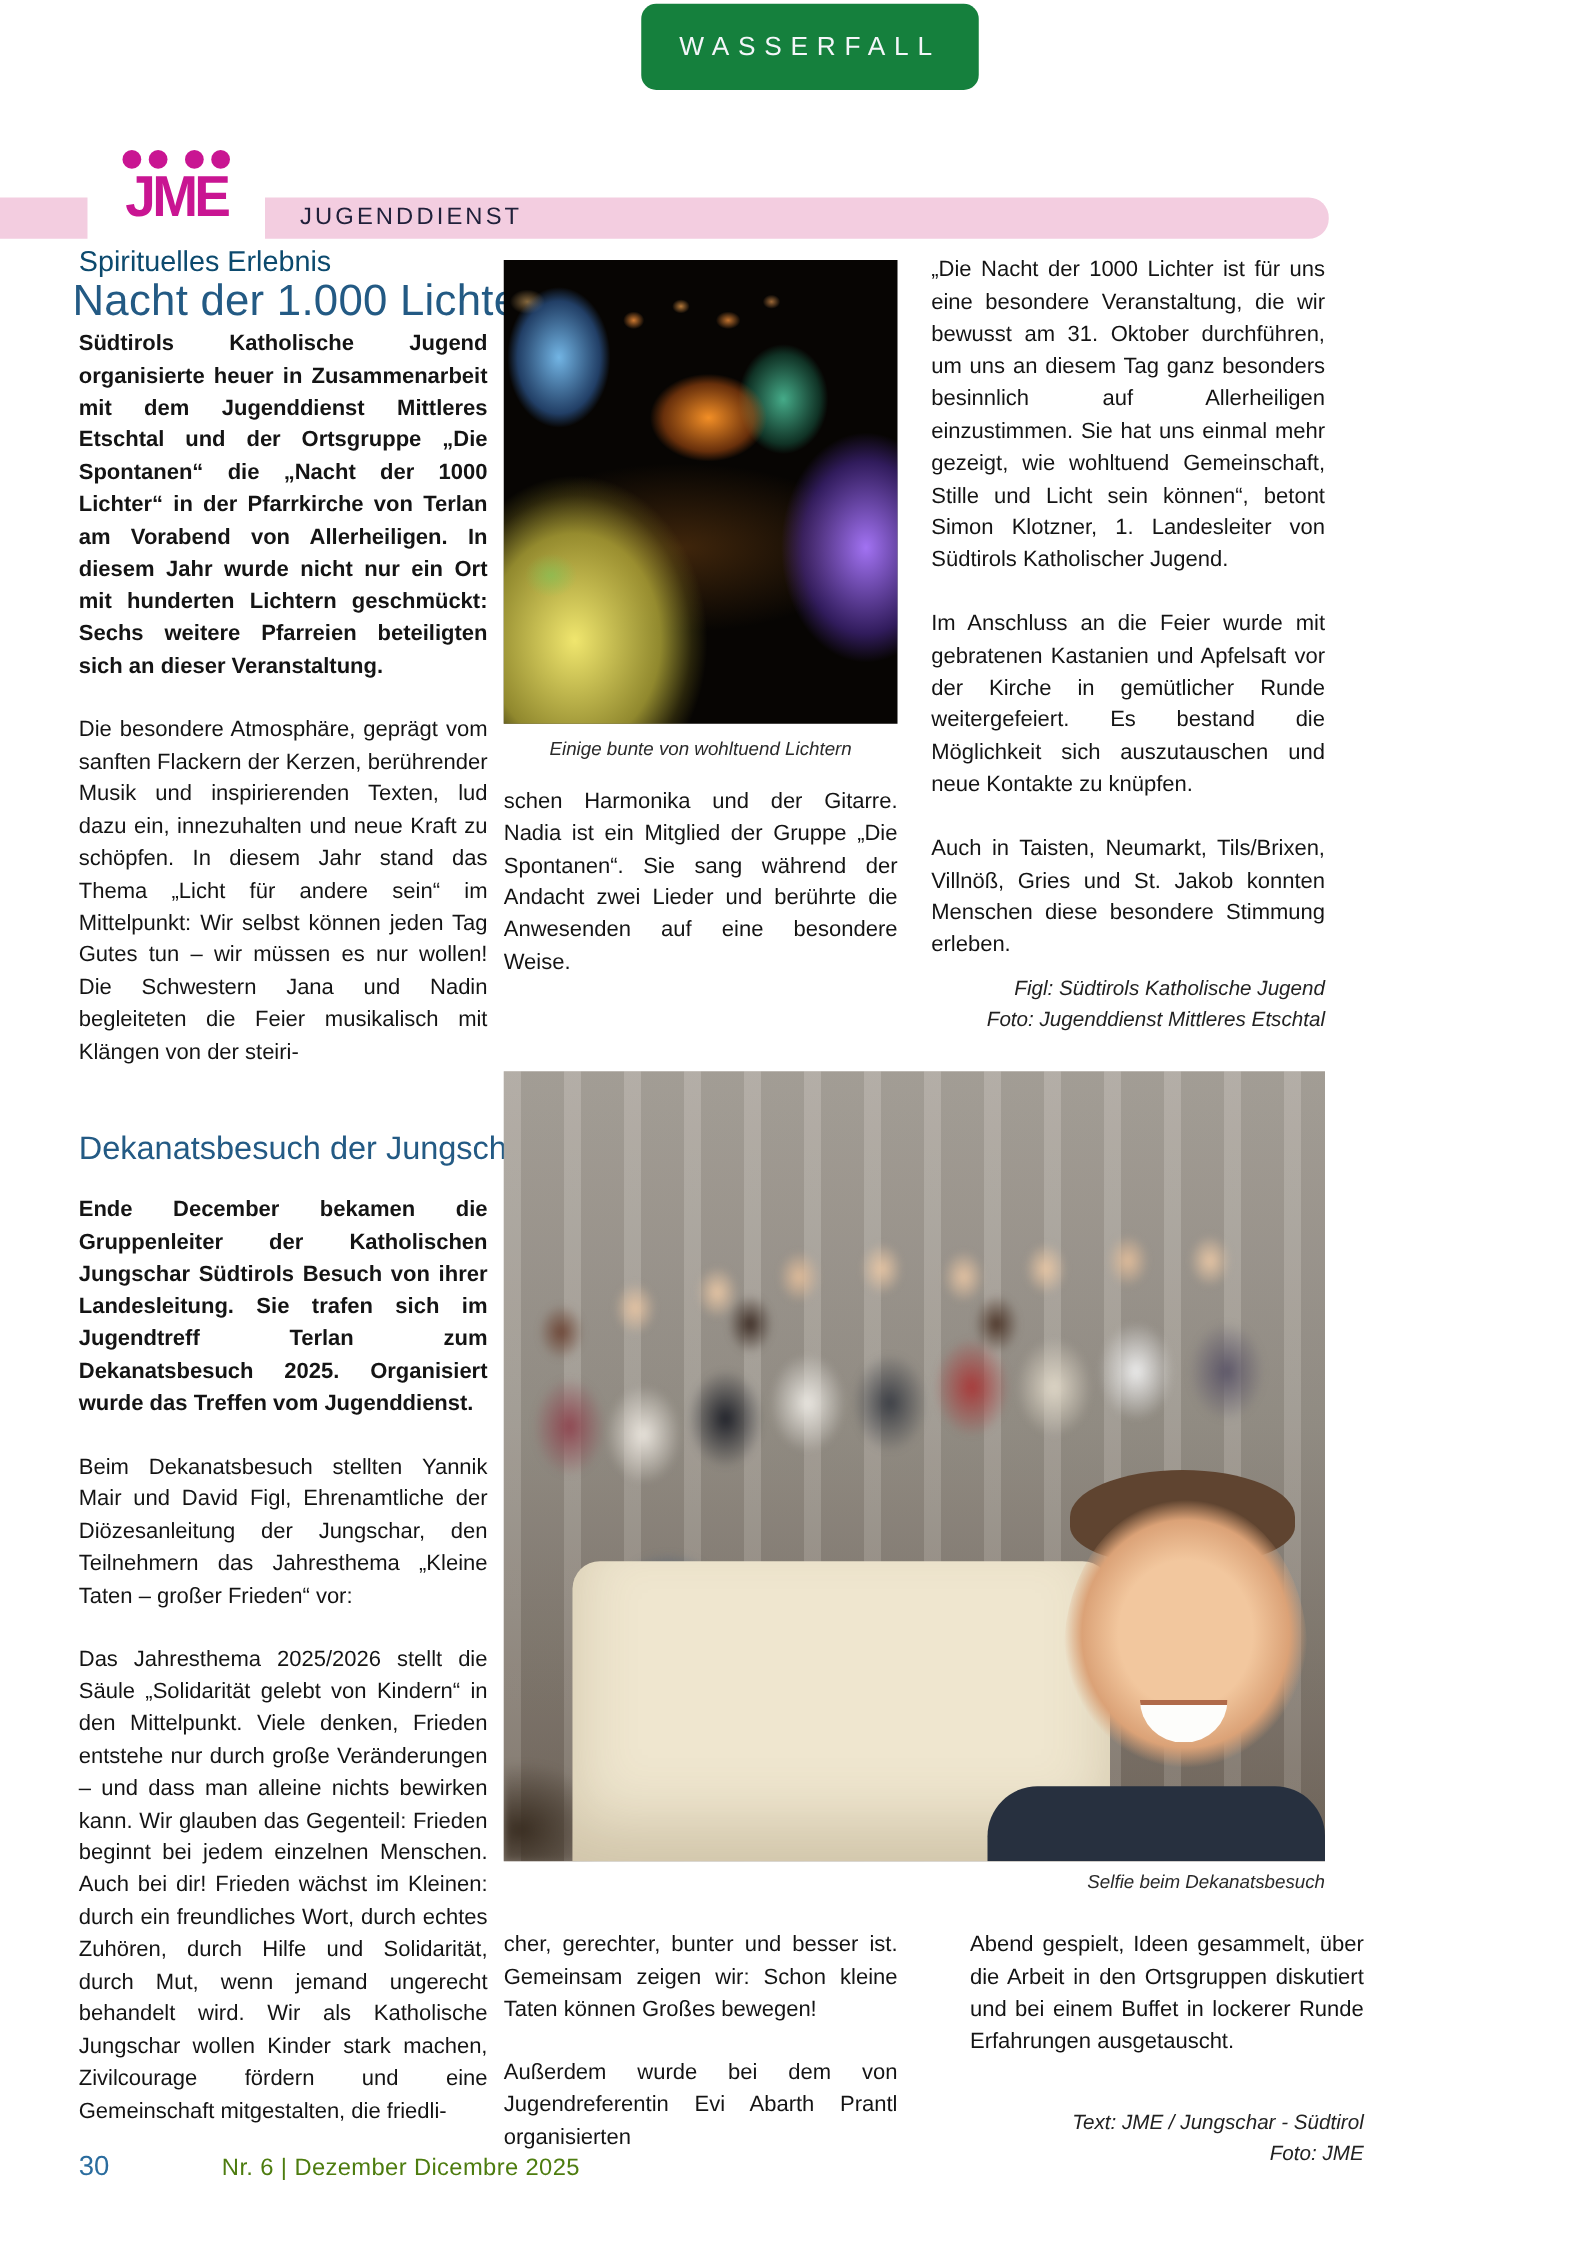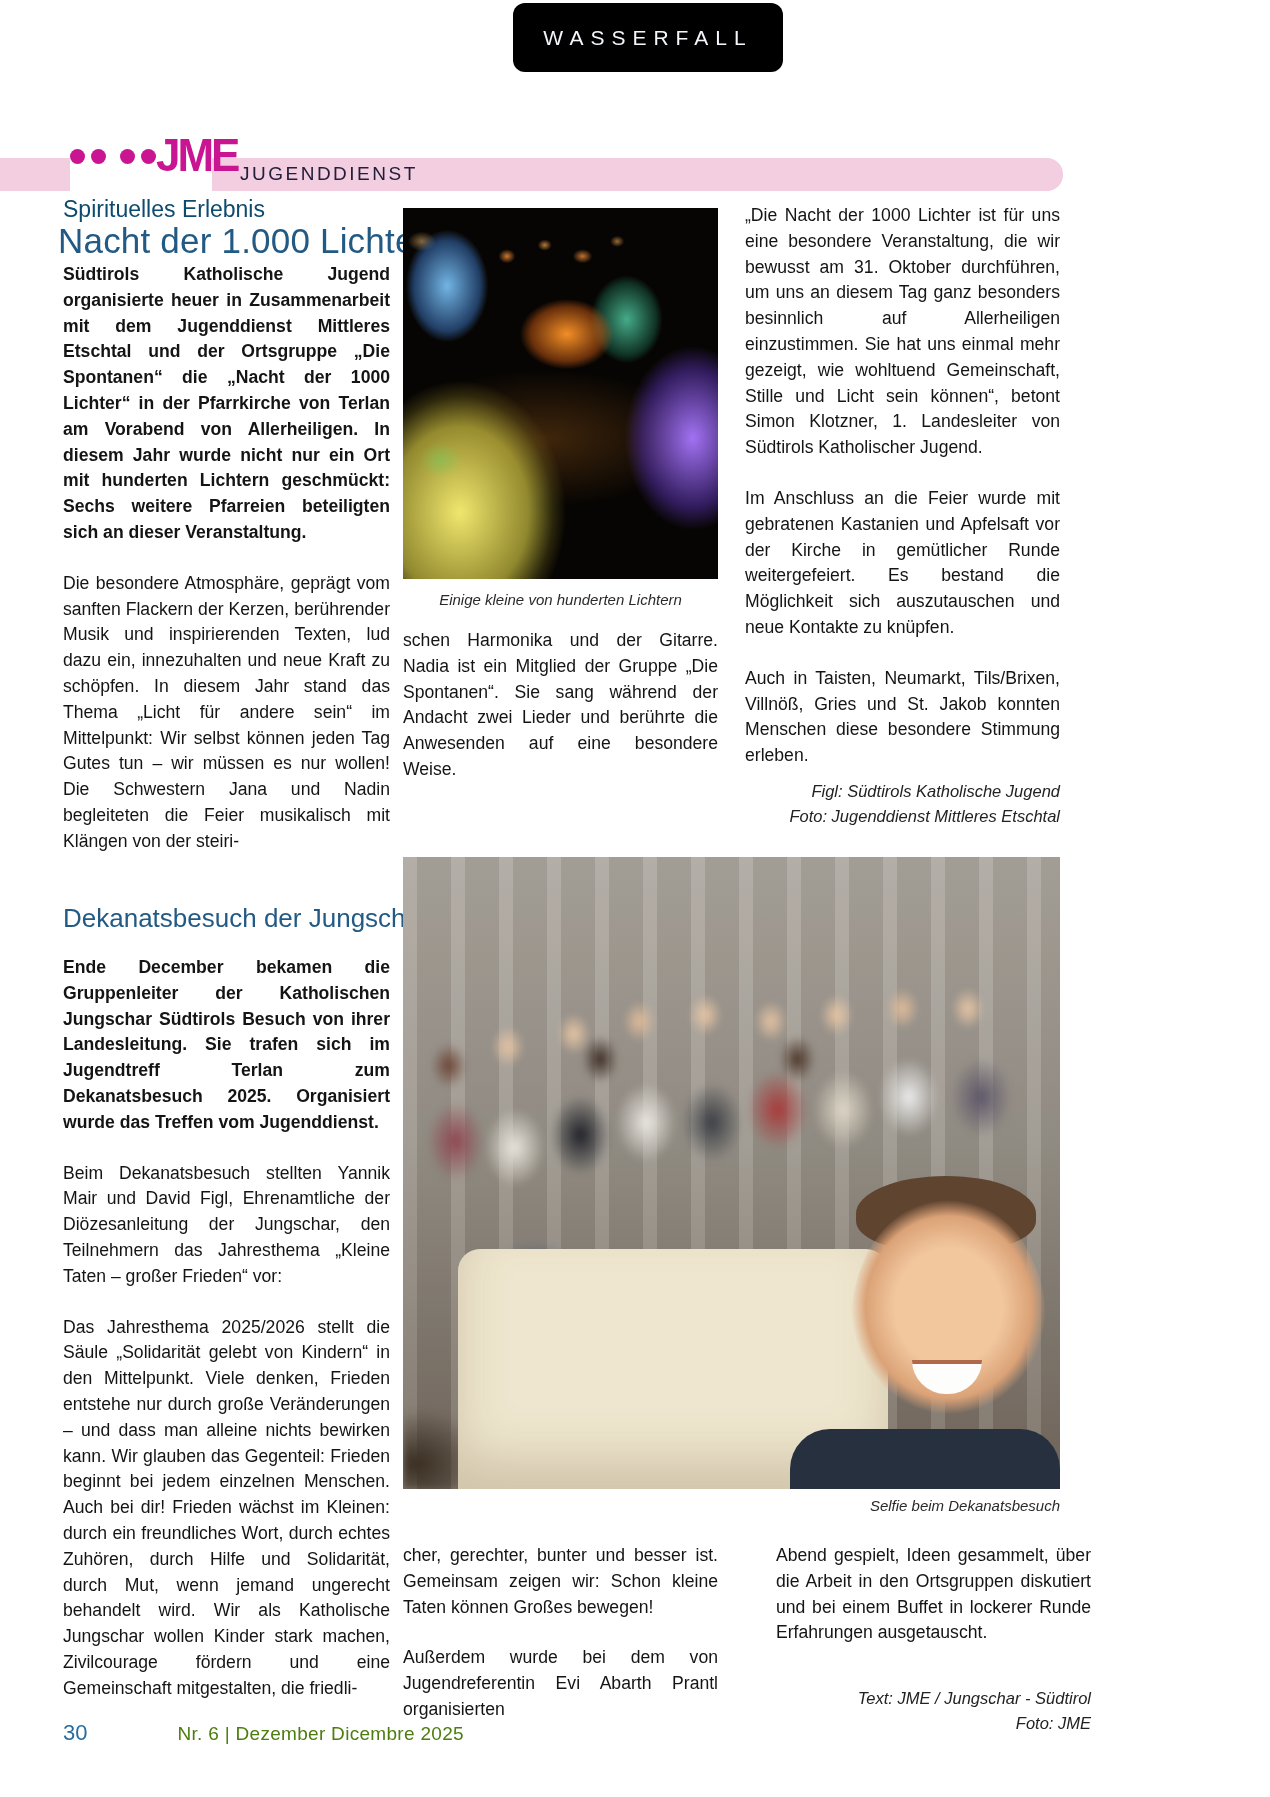--- a/index.html
+++ b/index.html
@@ -3,33 +3,33 @@
 <meta charset="utf-8">
 <style>
   html,body{margin:0;padding:0;background:#ffffff;}
   .page{
     position:relative;width:1270px;height:1797px;margin:0 auto;background:#ffffff;
     font-family:"Liberation Sans", sans-serif;color:#1a1a1a;overflow:hidden;
   }
   
   .header-tab{
     position:absolute;left:513px;top:3px;width:270px;height:69px;
-    background:#000000;border-radius:12px;
+    background:#15803d;border-radius:12px;
     display:flex;align-items:center;justify-content:center;
   }
   .header-tab span{
     color:#f4f6fa;font-size:21px;letter-spacing:7px;font-weight:400;
   }
   .banner-strip{
     position:absolute;left:0;top:158px;width:1063px;height:33px;
     background:#f3cde0;border-radius:0 16px 16px 0;
   }
   .logo-box{
     position:absolute;left:70px;top:116px;width:142px;height:77px;
-    background:#ffffff;display:flex;flex-direction:row;align-items:center;justify-content:flex-start;
+    background:#ffffff;display:flex;flex-direction:column;align-items:center;justify-content:flex-start;
   }
   .logo-dots{display:flex;gap:6px;margin-top:4px;}
   .logo-dots i{width:15px;height:15px;border-radius:50%;background:#c91592;display:block;}
   .logo-dots i:nth-child(2){margin-right:8px;}
   .logo-text{
     color:#c91592;font-weight:800;font-size:44px;line-height:46px;letter-spacing:-3px;
     margin-top:0px;transform:scaleY(1.05);
   }
   .banner-label{
     position:absolute;left:240px;top:163px;font-size:19px;letter-spacing:2.5px;
@@ -148,21 +148,21 @@
 
   <div class="kicker">Spirituelles Erlebnis</div>
   <div class="big-title">Nacht der 1.000 Lichter</div>
 
   <div class="col a1-col1">
     <p class="lead">Südtirols Katholische Jugend organisierte heuer in Zusammenarbeit mit dem Jugenddienst Mittleres Etschtal und der Ortsgruppe „Die Spontanen“ die „Nacht der 1000 Lichter“ in der Pfarrkirche von Terlan am Vorabend von Allerheiligen. In diesem Jahr wurde nicht nur ein Ort mit hunderten Lichtern geschmückt: Sechs weitere Pfarreien beteiligten sich an dieser Veranstaltung.</p>
     <p>Die besondere Atmosphäre, geprägt vom sanften Flackern der Kerzen, berührender Musik und inspirierenden Texten, lud dazu ein, innezuhalten und neue Kraft zu schöpfen. In diesem Jahr stand das Thema „Licht für andere sein“ im Mittelpunkt: Wir selbst können jeden Tag Gutes tun – wir müssen es nur wollen! Die Schwestern Jana und Nadin begleiteten die Feier musikalisch mit Klängen von der steiri-</p>
   </div>
 
   <div class="lantern-photo"></div>
-  <div class="caption a1-caption">Einige kleine von hunderten Lichtern</div>
+  <div class="caption a1-caption">Einige bunte von wohltuend Lichtern</div>
 
   <div class="col a1-col2">
     <p>schen Harmonika und der Gitarre. Nadia ist ein Mitglied der Gruppe „Die Spontanen“. Sie sang während der Andacht zwei Lieder und berührte die Anwesenden auf eine besondere Weise.</p>
   </div>
 
   <div class="col a1-col3">
     <p>„Die Nacht der 1000 Lichter ist für uns eine besondere Veranstaltung, die wir bewusst am 31. Oktober durchführen, um uns an diesem Tag ganz besonders besinnlich auf Allerheiligen einzustimmen. Sie hat uns einmal mehr gezeigt, wie wohltuend Gemeinschaft, Stille und Licht sein können“, betont Simon Klotzner, 1. Landesleiter von Südtirols Katholischer Jugend.</p>
     <p>Im Anschluss an die Feier wurde mit gebratenen Kastanien und Apfelsaft vor der Kirche in gemütlicher Runde weitergefeiert. Es bestand die Möglichkeit sich auszutauschen und neue Kontakte zu knüpfen.</p>
     <p style="margin-bottom:0">Auch in Taisten, Neumarkt, Tils/Brixen, Villnöß, Gries und St. Jakob konnten Menschen diese besondere Stimmung erleben.</p>
     <div class="credits a1-credits">

